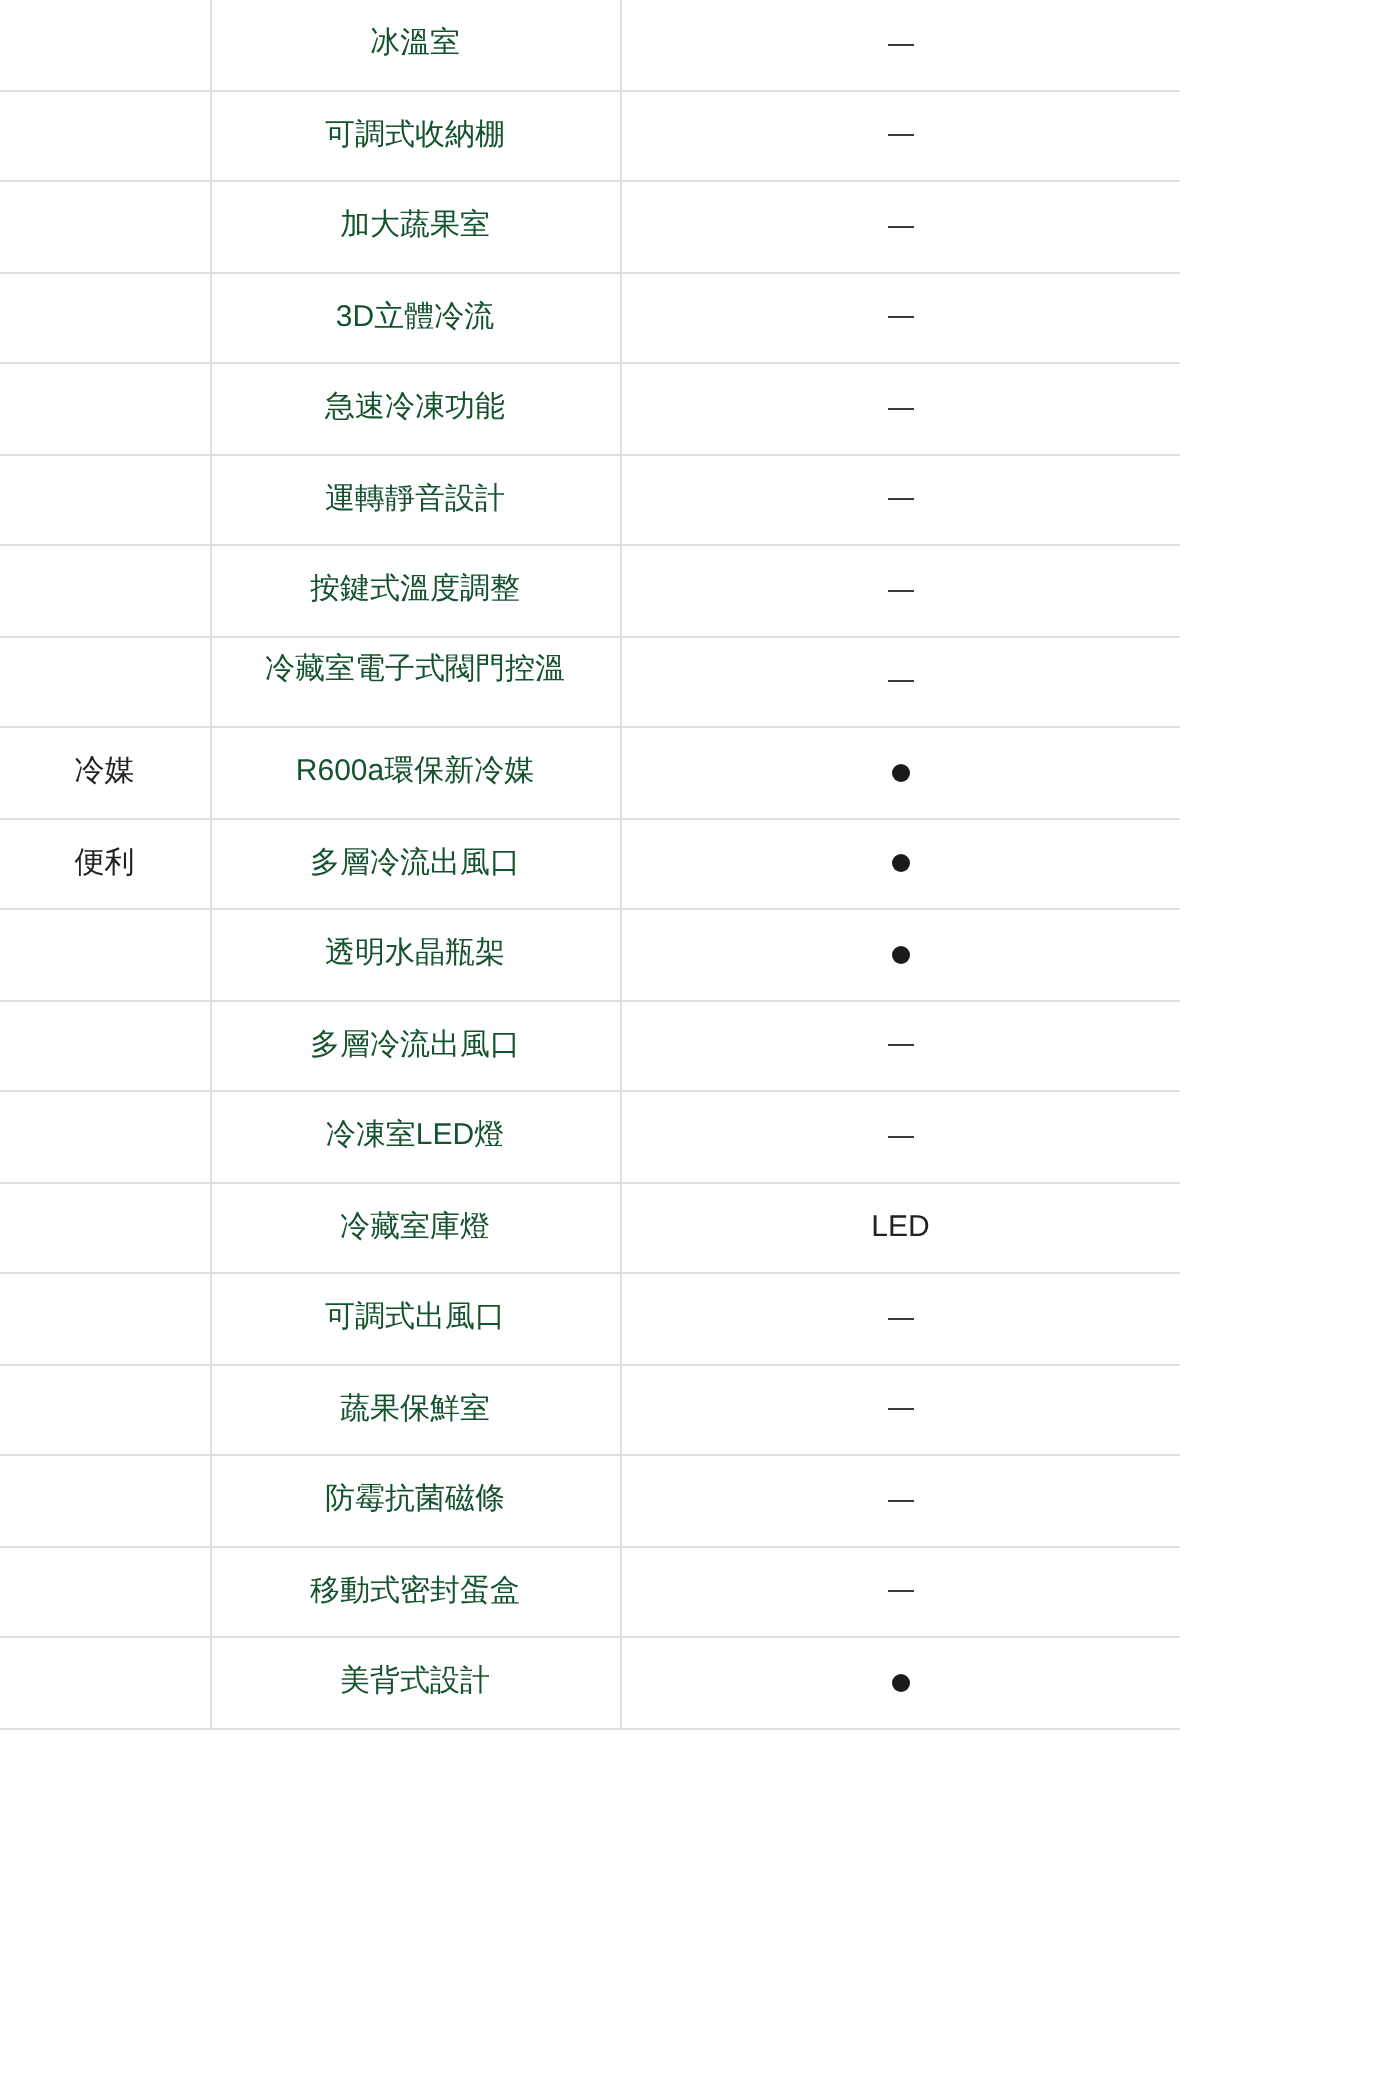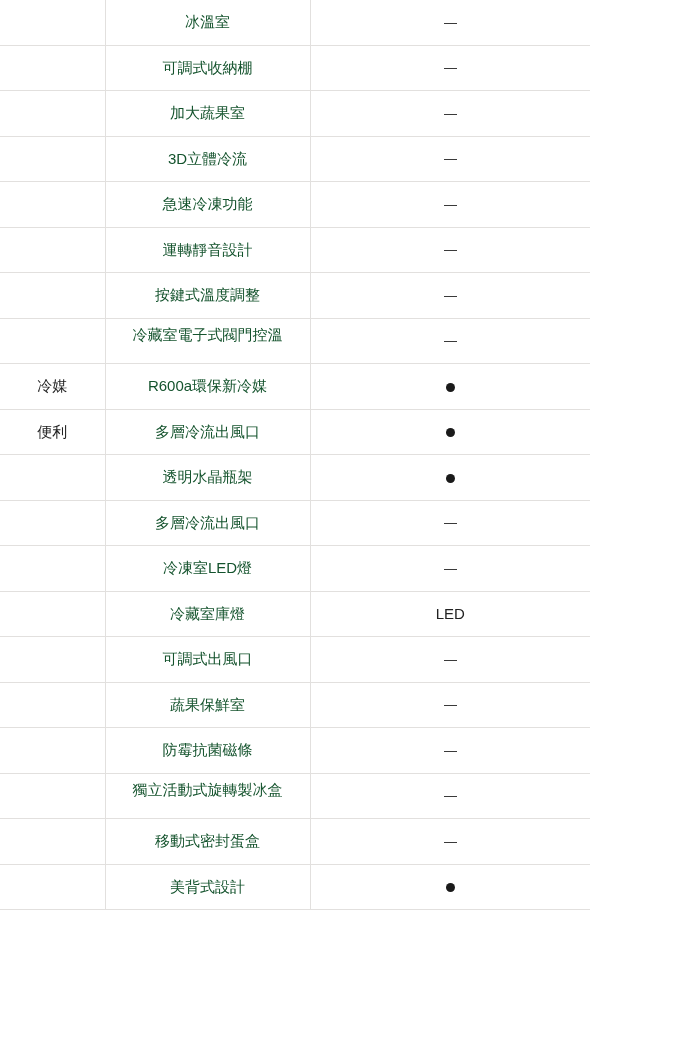--- a/index.html
+++ b/index.html
@@ -176,26 +176,20 @@
         <td class="name">蔬果保鮮室</td>
         <td class="val"><span class="dash"></span></td>
         <td class="pad"></td>
       </tr>
       <tr>
         <td class="cat empty"></td>
         <td class="name">防霉抗菌磁條</td>
         <td class="val"><span class="dash"></span></td>
         <td class="pad"></td>
       </tr>
-      <tr class="two-line">
-        <td class="cat empty"></td>
-        <td class="name">獨立活動式旋轉製冰盒</td>
-        <td class="val"><span class="dash"></span></td>
-        <td class="pad"></td>
-      </tr>
       <tr>
         <td class="cat empty"></td>
         <td class="name">移動式密封蛋盒</td>
         <td class="val"><span class="dash"></span></td>
         <td class="pad"></td>
       </tr>
       <tr>
         <td class="cat empty"></td>
         <td class="name">美背式設計</td>
         <td class="val"><span class="dot"></span></td>

